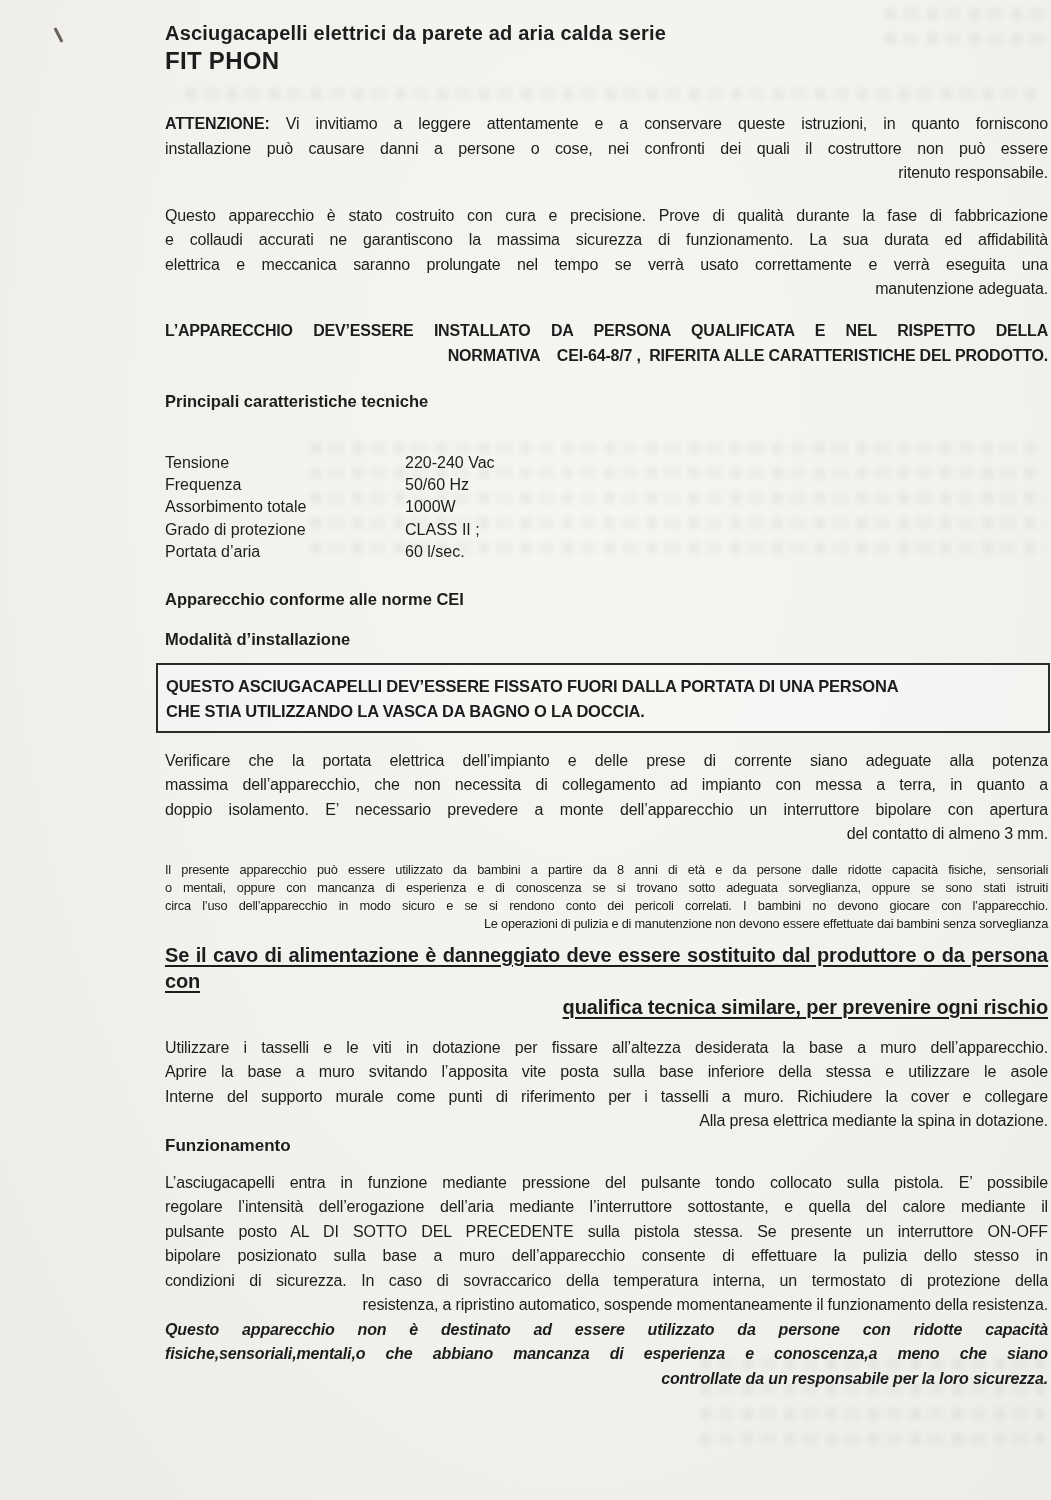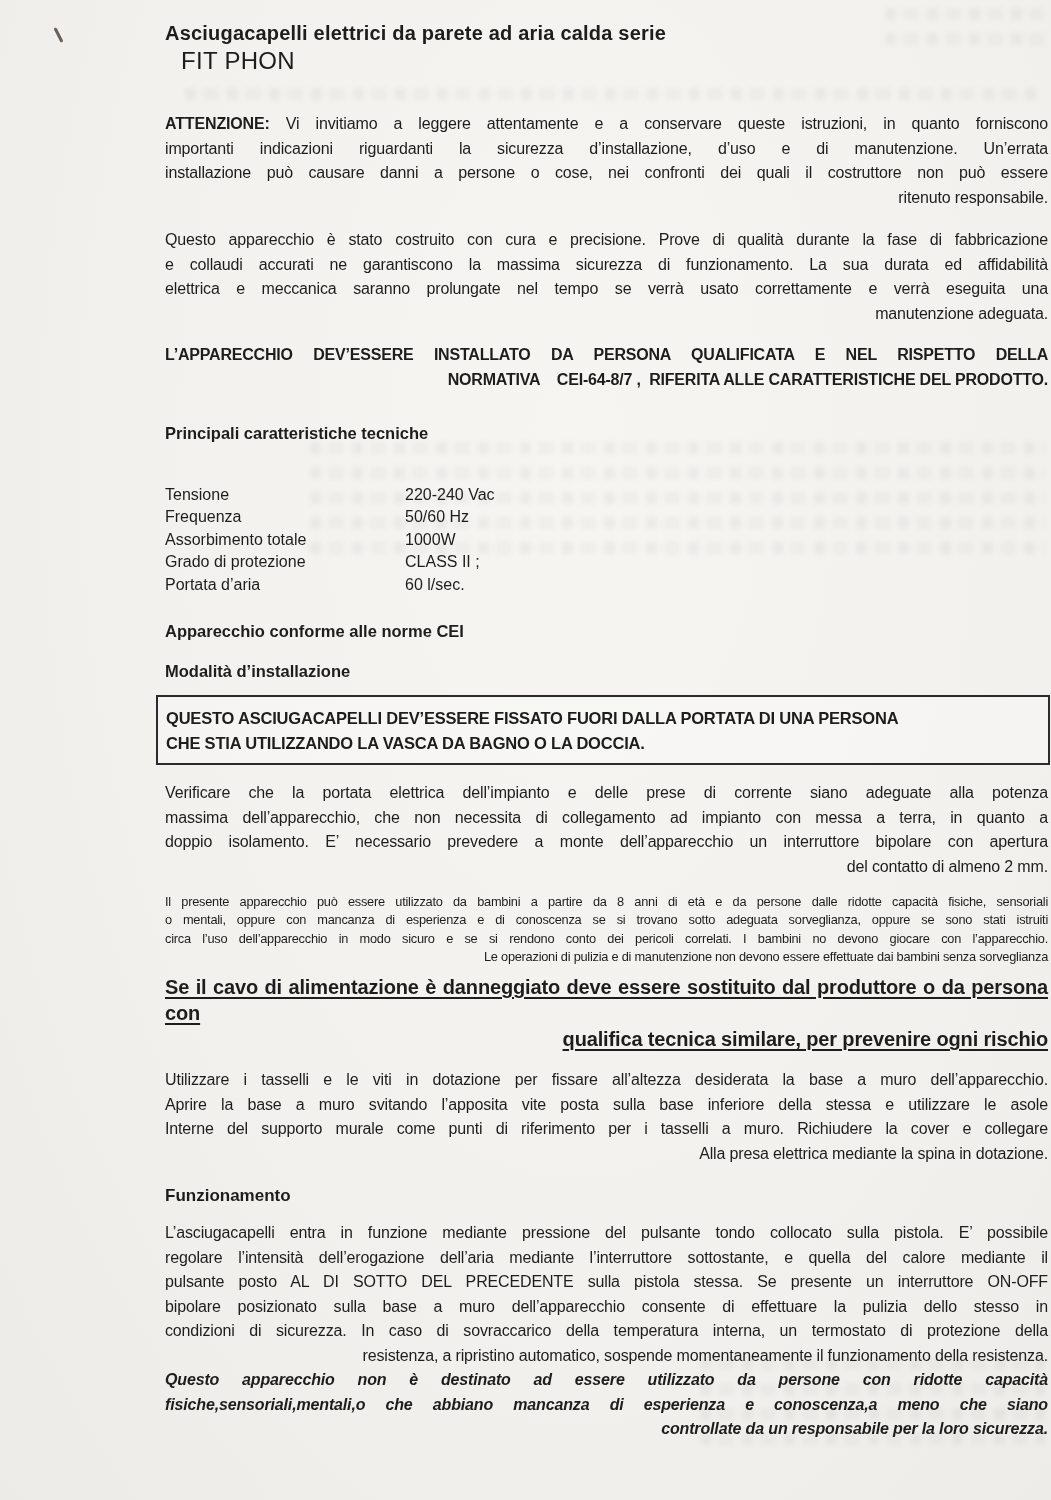--- a/index.html
+++ b/index.html
@@ -5,21 +5,21 @@
   html,body { margin:0; padding:0; background:#e6e5e3; }
   .page {
     position:relative; width:1051px; height:1500px; overflow:hidden;
     background: radial-gradient(ellipse at 55% 30%, #f6f5f2 0%, #f2f1ee 55%, #ecebe8 100%);
     font-family:"Liberation Sans", sans-serif;
     color:#1d1d1d;
   }
   .content { position:absolute; left:165px; top:20px; width:883px; }
 
   .title-line1 { font-size:20px; font-weight:bold; line-height:26px; letter-spacing:.2px; }
-  .title-line2 { font-size:24px; font-weight:normal; line-height:30px; letter-spacing:.3px;margin-left:16px; }
+  .title-line2 { font-size:24px; font-weight:bold; line-height:30px; letter-spacing:.3px; }
 
   .para { font-size:16px; line-height:24.5px; letter-spacing:-0.15px; }
   .jline { text-align:justify; text-align-last:justify; }
   .lastline { text-align:right; }
   .b { font-weight:bold; }
 
   .installer-notice { margin-top:16px; font-weight:bold; font-size:16px; line-height:25px; letter-spacing:-0.2px; }
   .pre { white-space:pre-wrap; }
 
   .section-heading { font-weight:bold; font-size:16.5px; line-height:22px; }
@@ -34,25 +34,25 @@
     border:2px solid #2b2b2b; padding:9px 8px 7px 8px;
     font-weight:bold; font-size:16.5px; line-height:25px; letter-spacing:-0.2px;
     background:rgba(255,255,255,.25);
   }
 
   .small-print { margin-top:14px; font-size:12.8px; line-height:18.3px; letter-spacing:-0.25px; }
 
   .cable-warning { margin-top:8px; font-weight:bold; font-size:20px; line-height:26px; letter-spacing:-0.15px; }
   .cable-warning .underline { text-decoration:underline; text-decoration-thickness:2px; text-underline-offset:3px; }
 
-  .funzionamento-heading { margin-top:18px; font-weight:bold; font-size:17px; line-height:23px; }
+  .funzionamento-heading { font-weight:bold; font-size:17px; line-height:23px; }
 
   .bi { font-weight:bold; font-style:italic; }
 
-  .mt40 { margin-top:36px; } .mt22 { margin-top:30px; } .mt20 { margin-top:18px; }
+  .mt40 { margin-top:36px; } .mt22 { margin-top:22px; } .mt20 { margin-top:18px; }
   .mt16 { margin-top:16px; } .mt14 { margin-top:14px; }
   .mt28 { margin-top:24px; } .mt18 { margin-top:18px; }
 
   .pen-mark {
     position:absolute; left:57px; top:27px; width:3px; height:16px;
     background:#473d33; border-radius:2px; transform:rotate(-27deg); opacity:.8;
   }
 
   .ghost { position:absolute; filter:blur(2.5px); opacity:.55; pointer-events:none; }
   .ghost-line {
@@ -90,21 +90,20 @@
       <div class="ghost-line"></div>
   </div>
 
   <div class="content">
 
     <div class="title-line1">Asciugacapelli elettrici da parete ad aria calda serie</div>
     <div class="title-line2">FIT PHON</div>
 
     <div class="para mt40">
       <div class="jline"><span class="b">ATTENZIONE:</span> <span>Vi invitiamo a leggere attentamente e a conservare queste istruzioni, in quanto forniscono</span></div>
-      <div class="jline">importanti indicazioni riguardanti la sicurezza d’installazione, d’uso e di manutenzione. Un’errata</div>
       <div class="jline">installazione può causare danni a persone o cose, nei confronti dei quali il costruttore non può essere</div>
       <div class="lastline">ritenuto responsabile.</div>
     </div>
 
     <div class="para mt20">
       <div class="jline">Questo apparecchio è stato costruito con cura e precisione. Prove di qualità durante la fase di fabbricazione</div>
       <div class="jline">e collaudi accurati ne garantiscono la massima sicurezza di funzionamento. La sua durata ed affidabilità</div>
       <div class="jline">elettrica e meccanica saranno prolungate nel tempo se verrà usato correttamente e verrà eseguita una</div>
       <div class="lastline">manutenzione adeguata.</div>
     </div>
@@ -145,21 +144,21 @@
 
     <div class="boxed-warning">
       <div>QUESTO ASCIUGACAPELLI DEV’ESSERE FISSATO FUORI DALLA PORTATA DI UNA PERSONA</div>
       <div>CHE STIA UTILIZZANDO LA VASCA DA BAGNO O LA DOCCIA.</div>
     </div>
 
     <div class="para mt16">
       <div class="jline">Verificare che la portata elettrica dell’impianto e delle prese di corrente siano adeguate alla potenza</div>
       <div class="jline">massima dell’apparecchio, che non necessita di collegamento ad impianto con messa a terra, in quanto a</div>
       <div class="jline">doppio isolamento. E’ necessario prevedere a monte dell’apparecchio un interruttore bipolare con apertura</div>
-      <div class="lastline">del contatto di almeno 2 mm.</div>
+      <div class="lastline">del contatto di almeno 3 mm.</div>
     </div>
 
     <div class="small-print">
       <div class="jline">Il presente apparecchio può essere utilizzato da bambini a partire da 8 anni di età e da persone dalle ridotte capacità fisiche, sensoriali</div>
       <div class="jline">o mentali, oppure con mancanza di esperienza e di conoscenza se si trovano sotto adeguata sorveglianza, oppure se sono stati istruiti</div>
       <div class="jline">circa l’uso dell’apparecchio in modo sicuro e se si rendono conto dei pericoli correlati. I bambini no devono giocare con l’apparecchio.</div>
       <div class="lastline">Le operazioni di pulizia e di manutenzione non devono essere effettuate dai bambini senza sorveglianza</div>
     </div>
 
     <div class="cable-warning">

